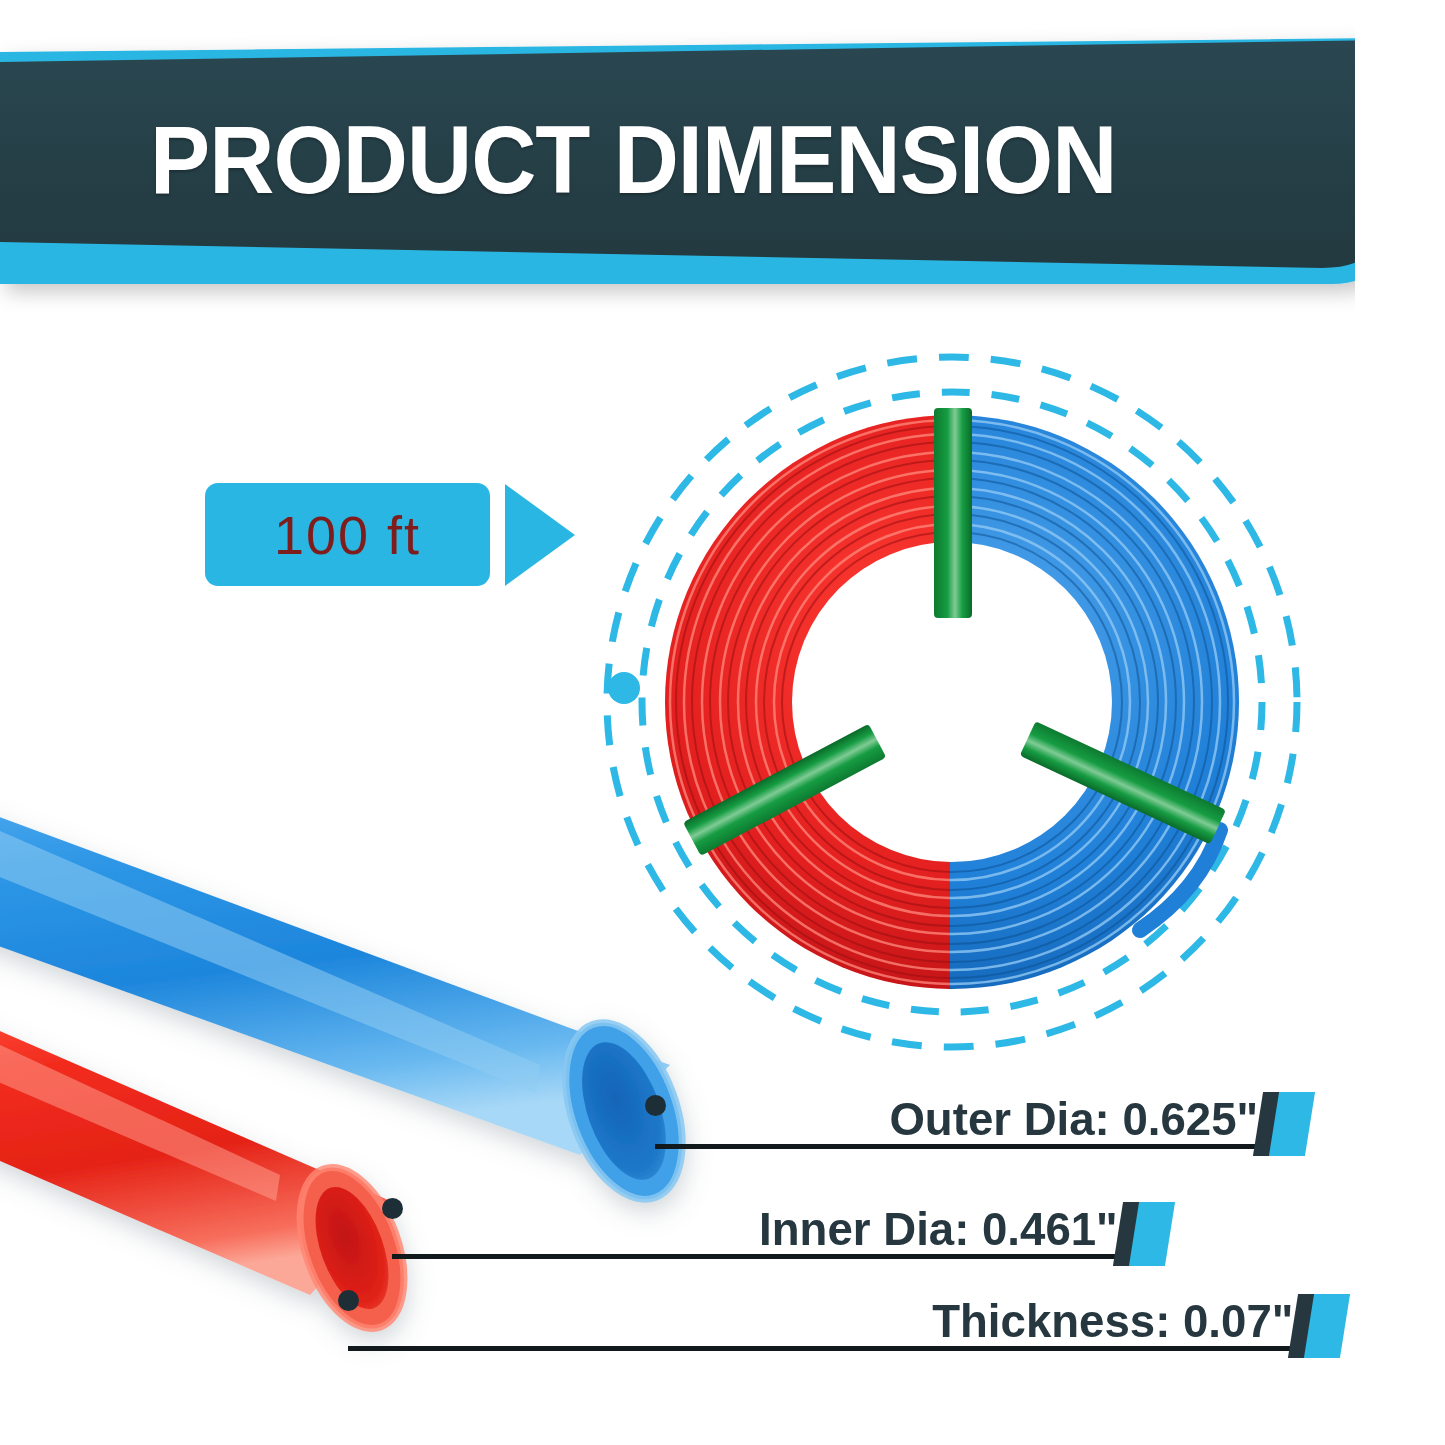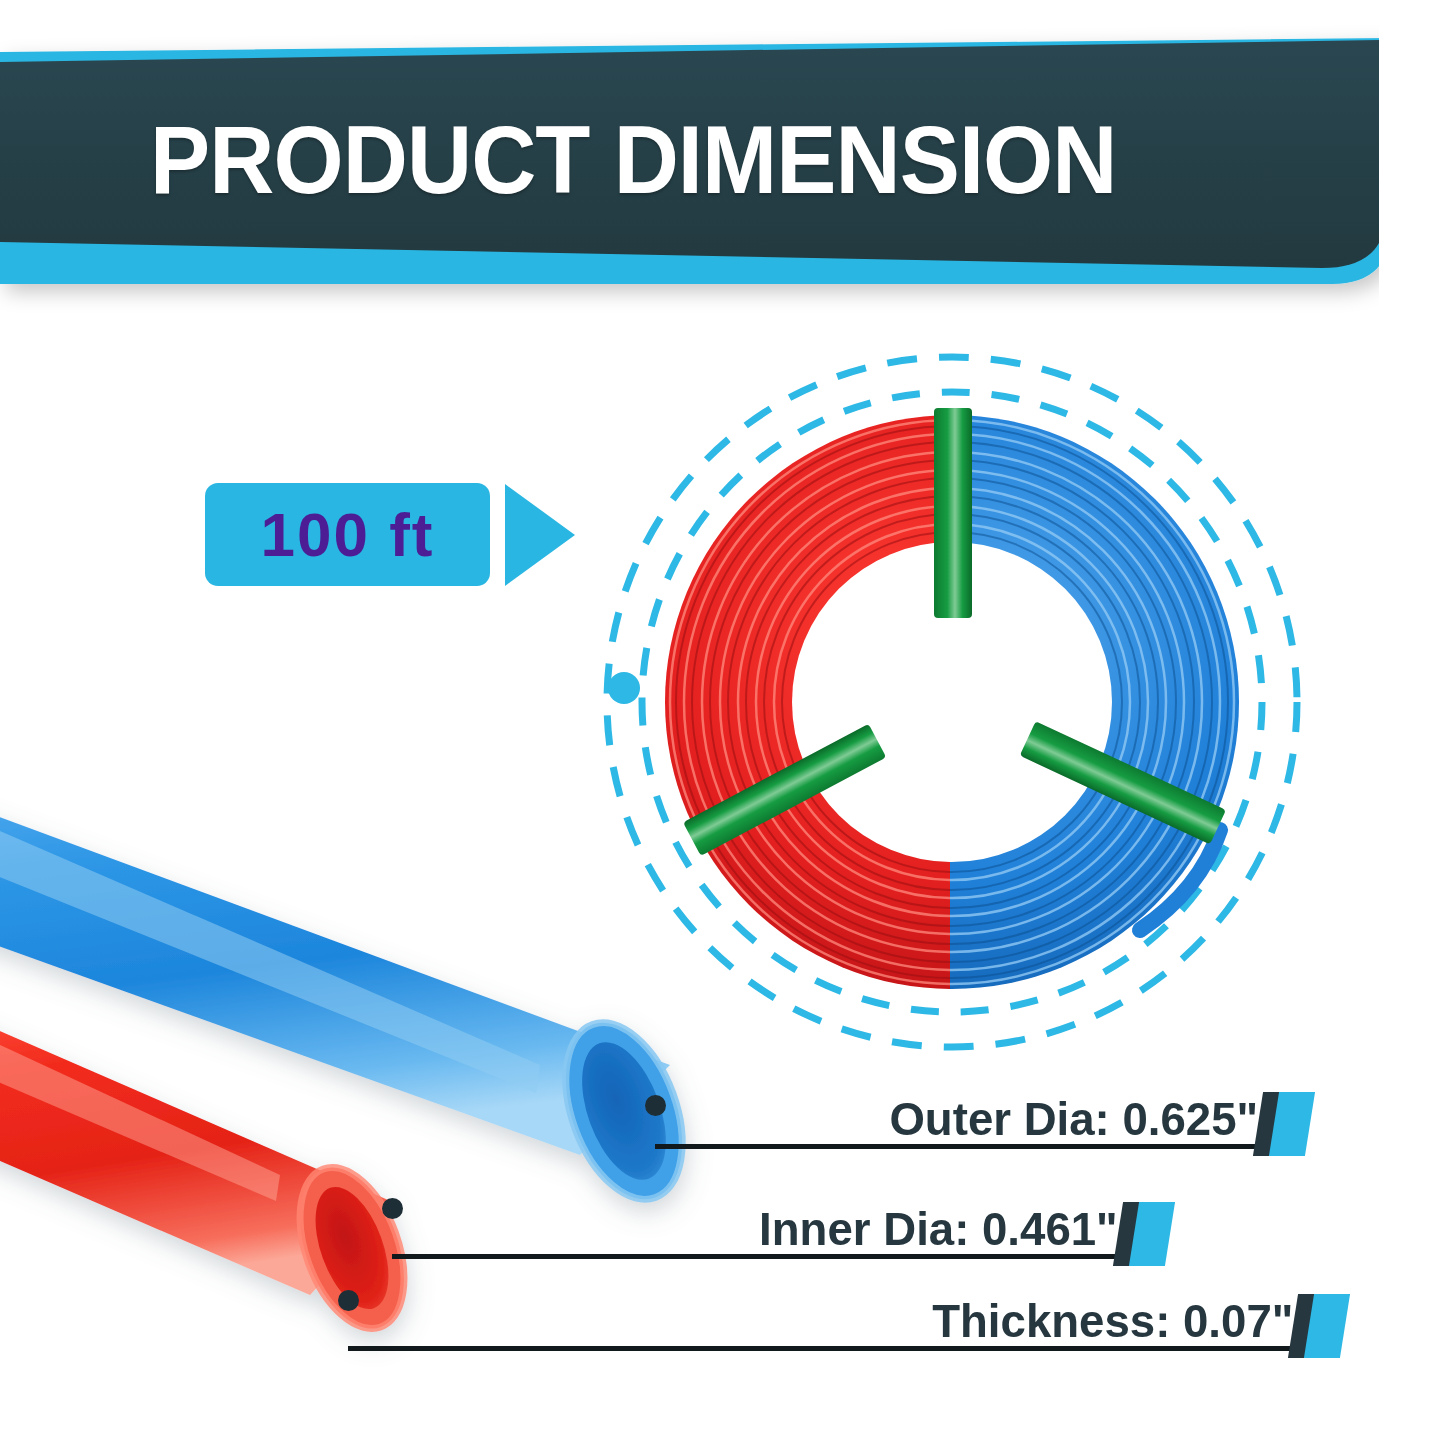--- a/index.html
+++ b/index.html
@@ -3,21 +3,21 @@
 <meta charset="utf-8">
 <style>
   html,body{margin:0;padding:0;}
   body{
     width:1445px;height:1445px;
     background:#ffffff;
     font-family:"Liberation Sans", sans-serif;
     overflow:hidden;
     position:relative;
   }
-  #stage{position:absolute;inset:0;width:1355px;height:1445px;background:#fff;overflow:hidden;padding-left:24px;}
+  #stage{position:absolute;inset:0;width:1355px;height:1445px;background:#fff;overflow:hidden;}
 
   
   #header-banner{position:absolute;left:0;top:0;width:1445px;height:330px;}
   #header-banner svg{position:absolute;left:0;top:0;}
   #banner-title{
     position:absolute;left:150px;top:112px;width:1040px;height:95px;
     color:#ffffff;
     font-family:"Liberation Sans Narrow","Liberation Sans",sans-serif;
     font-size:97px;line-height:95px;font-weight:bold;
     letter-spacing:-1px;
@@ -26,21 +26,21 @@
     text-shadow:0 2px 3px rgba(0,0,0,.28);
   }
 
   
   #length-badge{
     position:absolute;left:205px;top:483px;width:285px;height:103px;
     background:#2AB6E2;border-radius:13px;
     display:flex;align-items:center;justify-content:center;
   }
   #length-badge-label{
-    color:#4c1d95;font-size:62px;font-weight:bold;
+    color:#7f1d1d;font-size:54px;font-weight:normal;
     font-family:"Liberation Sans",sans-serif;
     letter-spacing:2px;line-height:62px;
   }
   #length-badge-arrow{
     position:absolute;left:505px;top:484px;width:0;height:0;
     border-top:51px solid transparent;border-bottom:51px solid transparent;
     border-left:70px solid #2AB6E2;
   }
 
   

